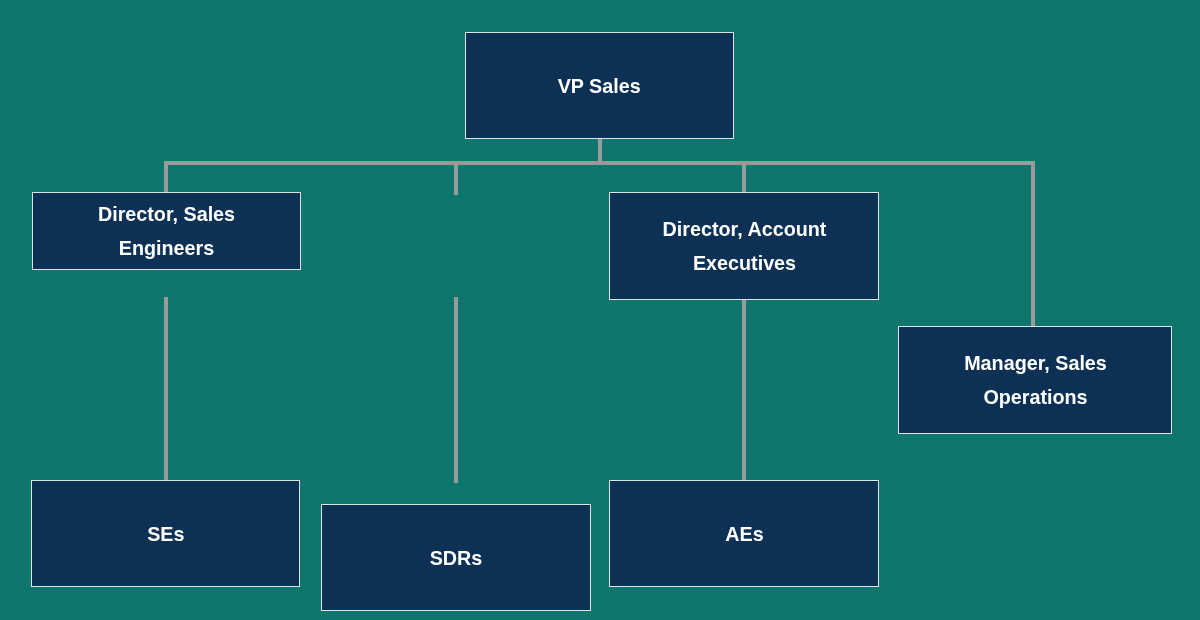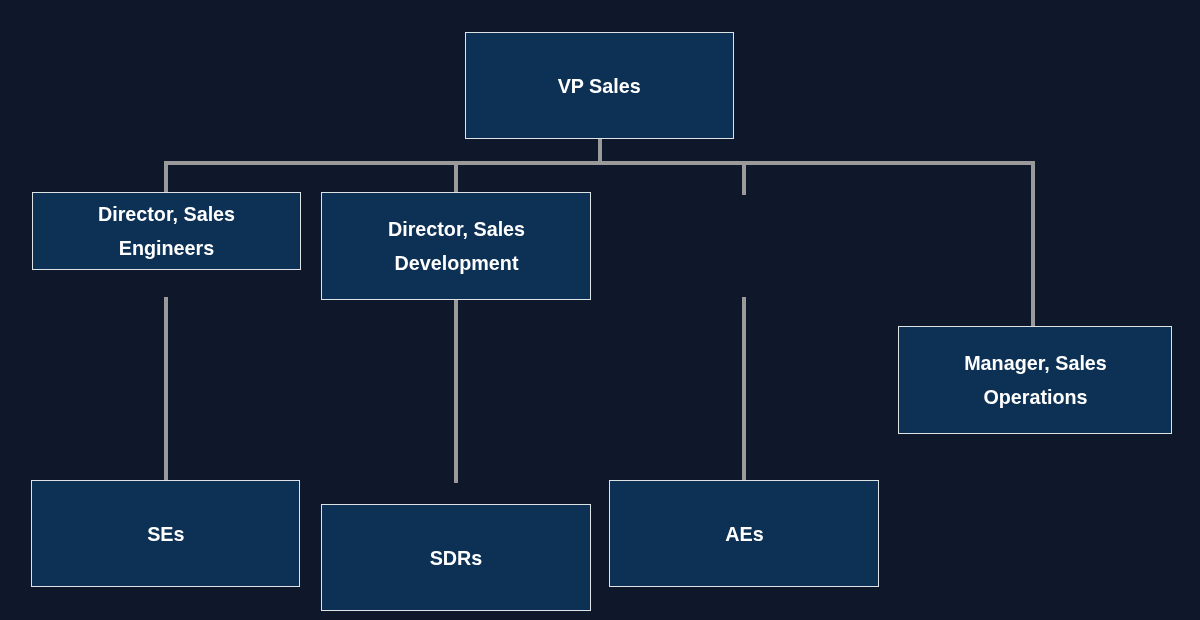--- a/index.html
+++ b/index.html
@@ -4,21 +4,21 @@
 <style>
   html, body {
     margin: 0;
     padding: 0;
     background: #f0f1f1;
   }
   .canvas {
     position: relative;
     width: 1200px;
     height: 620px;
-    background: #0f172a;
+    background: #0f766e;
     overflow: hidden;
     font-family: "Liberation Sans", sans-serif;
   }
   
   .connector {
     position: absolute;
     background: #9a9a9a;
     z-index: 1;
   }
   .c-vp-drop      { left: 598px;  top: 138px; width: 4px;   height: 27px; }
@@ -75,24 +75,24 @@
   <div class="connector c-d3-to-ae"></div>
 
   <div class="node n-vp">
     <span class="label">VP Sales</span>
   </div>
 
   <div class="node n-d1">
     <span class="label">Director, Sales Engineers</span>
   </div>
 
-  <div class="node n-d2">
-    <span class="label">Director, Sales Development</span>
+
+  <div class="node n-d3">
+    <span class="label">Director, Account Executives</span>
   </div>
-
 
   <div class="node n-mgr">
     <span class="label">Manager, Sales Operations</span>
   </div>
 
   <div class="node n-se">
     <span class="label">SEs</span>
   </div>
 
   <div class="node n-sdr">

